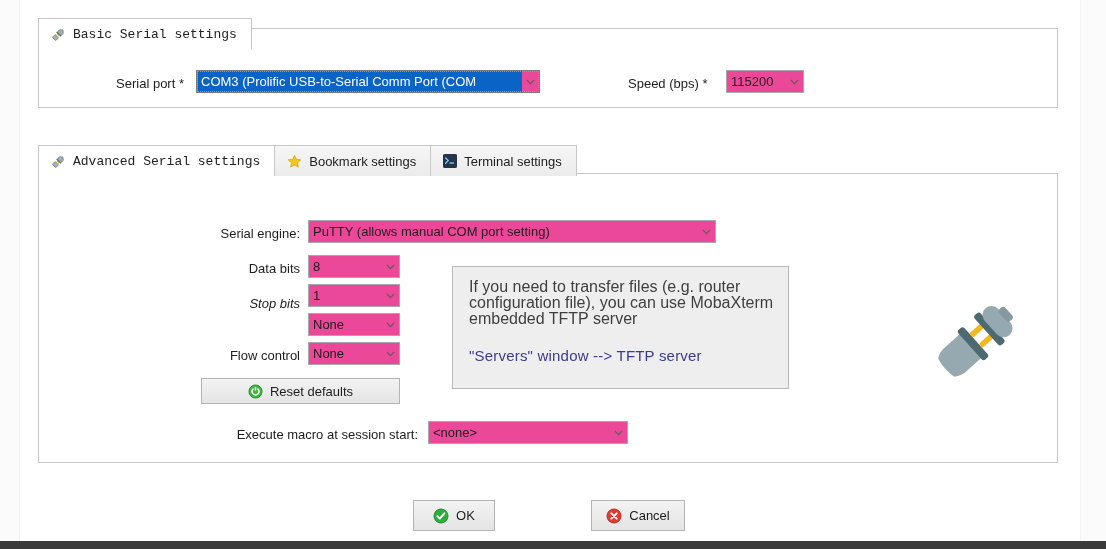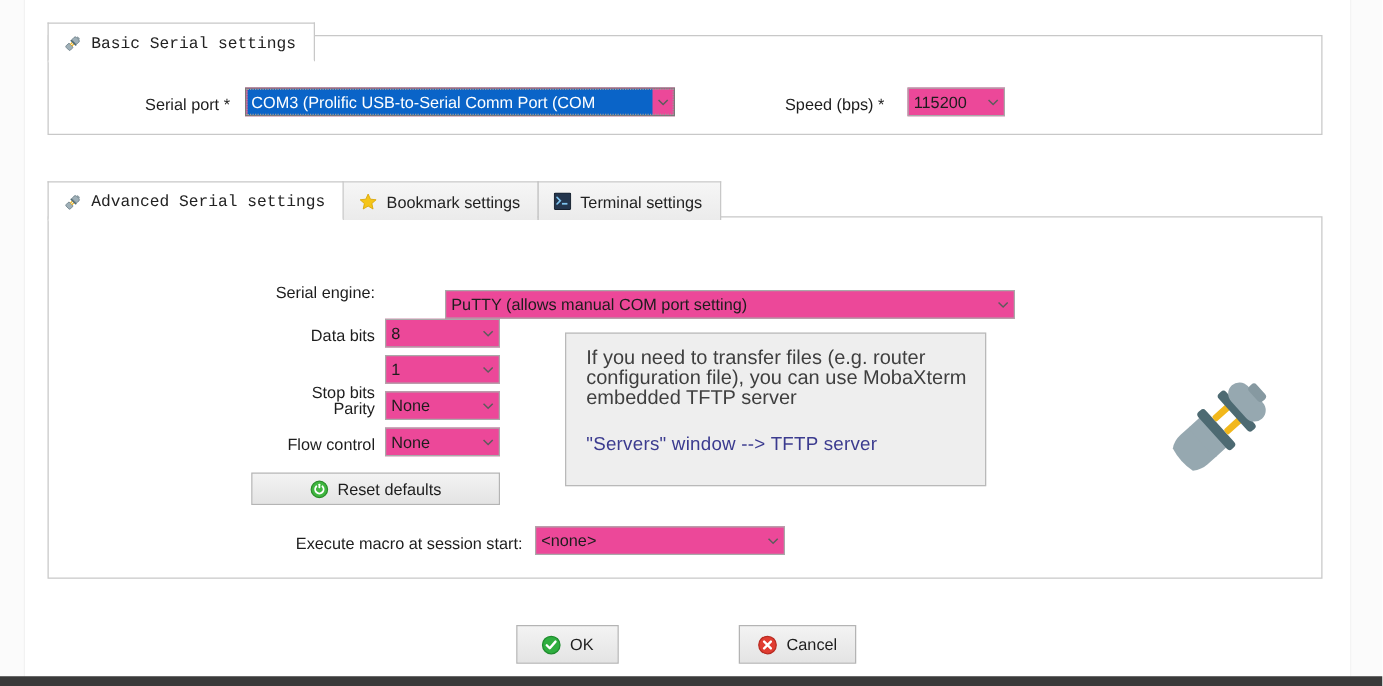--- a/index.html
+++ b/index.html
@@ -240,50 +240,49 @@
           <path d="M3 4.5 L6 7.5 L3 10.5" fill="none" stroke="#7fc4ef" stroke-width="1.5" stroke-linecap="round"></path>
           <rect x="7.5" y="9.5" width="5" height="1.6" fill="#7fc4ef"></rect>
         </svg>
       </span>
       <span class="tab-label">Terminal settings</span>
     </div>
 
   </div>
 
   <div class="field-label" style="left:110px; top:226px; width:190px;">Serial engine:</div>
-  <div class="combo" style="left:308px; top:232px; width:456px;margin-left:48px;">
+  <div class="combo" style="left:308px; top:220px; width:408px;">
     <span class="val">PuTTY   (allows manual COM port setting)</span>
     <span class="arrow">
       <svg width="11" height="11" viewBox="0 0 12 12">
           <path d="M2 4.3 L6 8.3 L10 4.3" fill="none" stroke="#5c5c5c" stroke-width="1.3"></path>
         </svg>
     </span>
   </div>
 
   <div class="field-label" style="left:130px; top:261px; width:170px;">Data bits</div>
   <div class="combo" style="left:308px; top:255px; width:92px;">
     <span class="val">8</span>
     <span class="arrow">
       <svg width="11" height="11" viewBox="0 0 12 12">
           <path d="M2 4.3 L6 8.3 L10 4.3" fill="none" stroke="#5c5c5c" stroke-width="1.3"></path>
         </svg>
     </span>
   </div>
 
-  <div class="field-label" style="left:130px; top:306px; width:170px;">Stop bits</div>
+  <div class="field-label" style="left:130px; top:296px; width:170px;font-style:italic;">Stop bits</div>
   <div class="combo" style="left:308px; top:284px; width:92px;">
     <span class="val">1</span>
     <span class="arrow">
       <svg width="11" height="11" viewBox="0 0 12 12">
           <path d="M2 4.3 L6 8.3 L10 4.3" fill="none" stroke="#5c5c5c" stroke-width="1.3"></path>
         </svg>
     </span>
   </div>
 
-  <div class="field-label" style="left:130px; top:319px; width:170px;">Parity</div>
   <div class="combo" style="left:308px; top:313px; width:92px;">
     <span class="val">None</span>
     <span class="arrow">
       <svg width="11" height="11" viewBox="0 0 12 12">
           <path d="M2 4.3 L6 8.3 L10 4.3" fill="none" stroke="#5c5c5c" stroke-width="1.3"></path>
         </svg>
     </span>
   </div>
 
   <div class="field-label" style="left:130px; top:348px; width:170px;">Flow control</div>

